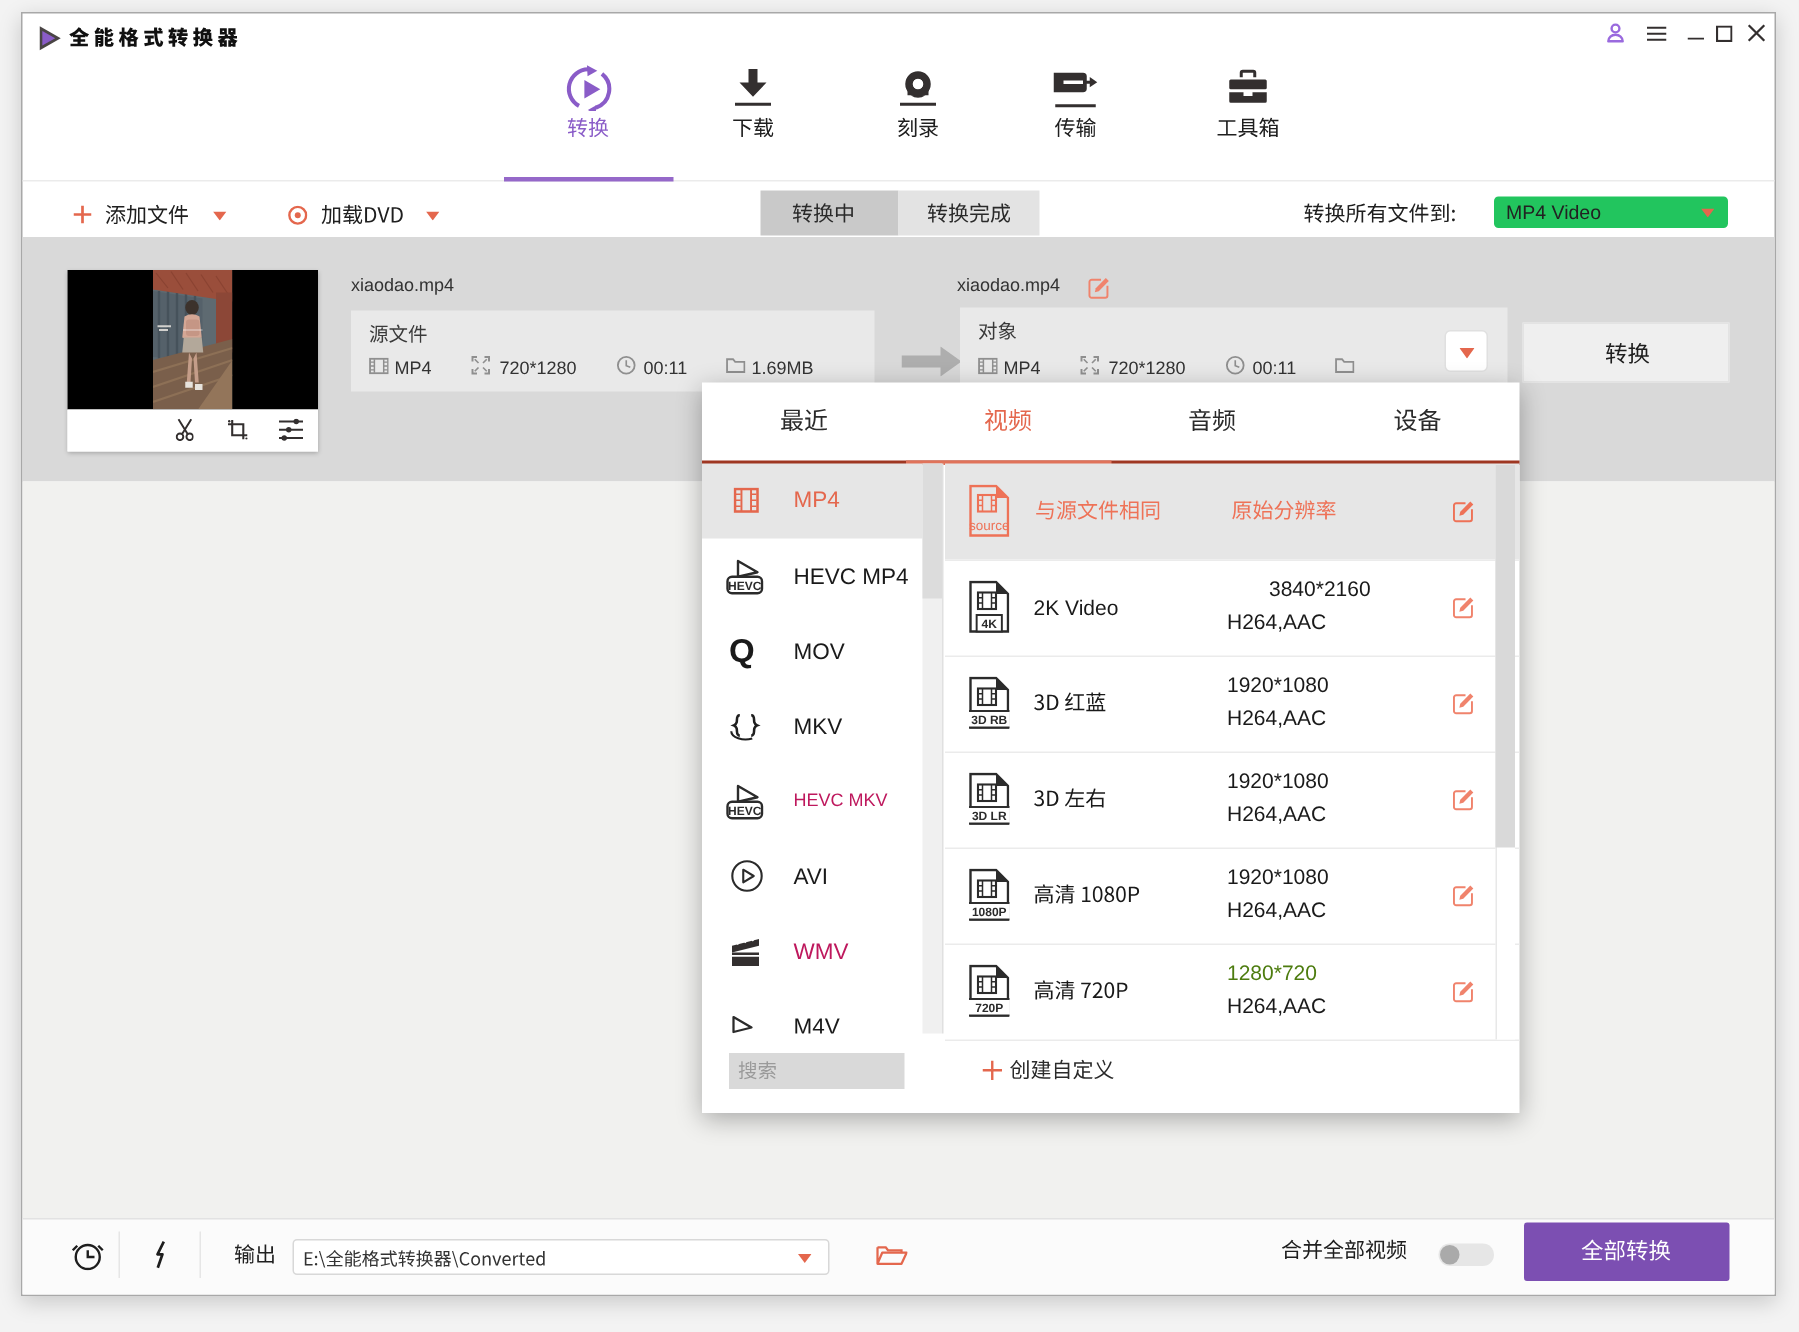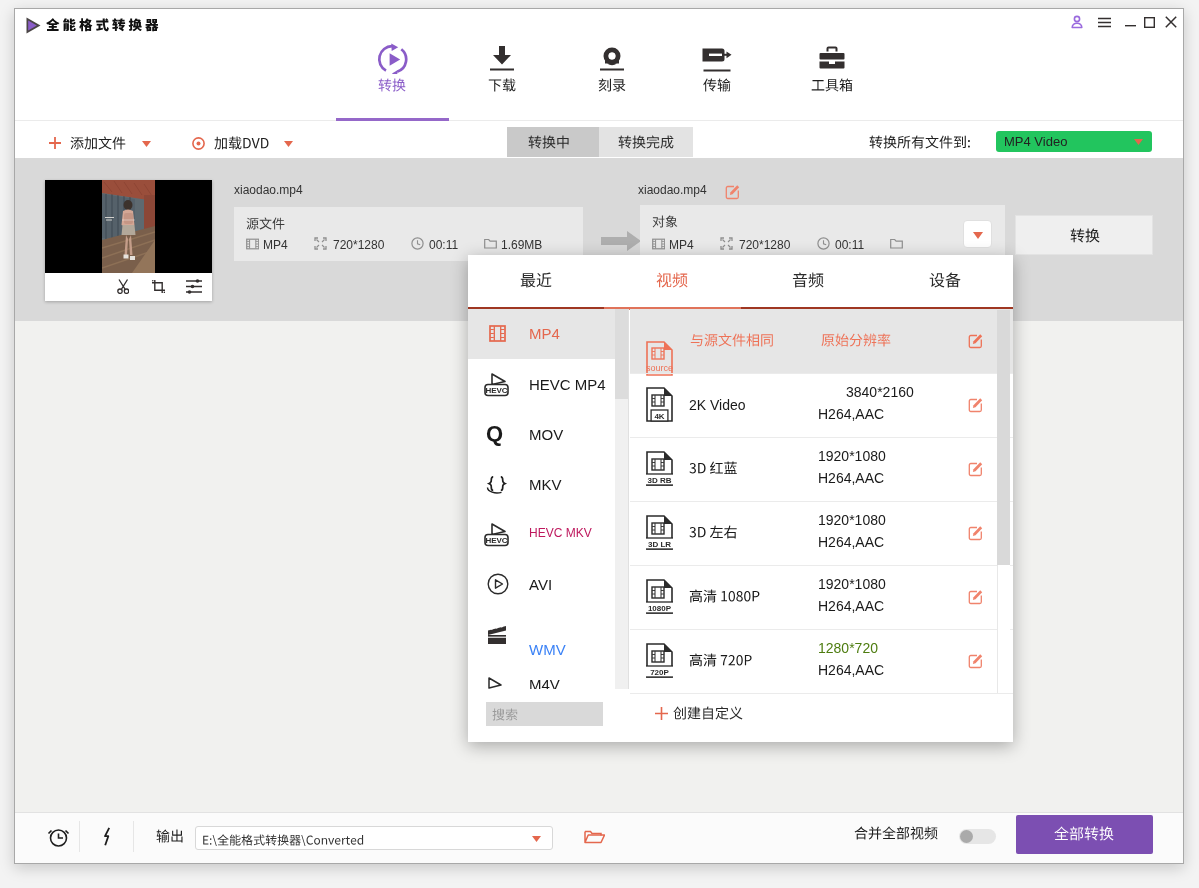--- a/index.html
+++ b/index.html
@@ -339,33 +339,33 @@
       </div>
       <div style="position:absolute;left:61px;top:322px;font-size:15px;color:#1a1a1a;font-weight:400;letter-spacing:0;line-height:1;white-space:nowrap;">AVI</div>
       <div style="position:absolute;left:19px;top:369px;width:20px;height:20px;">
         <svg width="20" height="20" viewBox="0 0 20 20" style="display:block">
           <path d="M1,6.5 L19,2 L19,6.5 L1,11 Z" fill="#332f2f"></path>
           <path d="M4.5,5.7 l2.8,-3.4 M9.5,4.5 l2.8,-3.4 M14.5,3.3 l2.8,-3.4" stroke="#fff" stroke-width="1.1"></path>
 <rect x="1" y="11" width="18" height="9" fill="#332f2f"></rect>
           <path d="M1,13.2 h18" stroke="#fff" stroke-width="1.1"></path>
         </svg>
       </div>
-      <div style="position:absolute;left:61px;top:372px;font-size:15px;color:#3b82f6;font-weight:400;letter-spacing:0;line-height:1;white-space:nowrap;margin-top:15px;">WMV</div>
+      <div style="position:absolute;left:61px;top:372px;font-size:15px;color:#be185d;font-weight:400;letter-spacing:0;line-height:1;white-space:nowrap;">WMV</div>
       <div style="position:absolute;left:19px;top:421px;width:16px;height:14px;">
         <svg width="16" height="14" viewBox="0 0 16 14" style="display:block">
           <path d="M2,12 L2,2 L14,9 Z" fill="#fff" stroke="#2b2b2b" stroke-width="1.5" stroke-linejoin="round"></path>
         </svg>
       </div>
       <div style="position:absolute;left:61px;top:422px;font-size:15px;color:#1a1a1a;font-weight:400;letter-spacing:0;line-height:1;white-space:nowrap;">M4V</div>
       <div style="position:absolute;left:0px;top:434px;width:160px;height:53px;background:#fff;"></div>
       <div style="position:absolute;left:147px;top:54px;width:13px;height:380px;background:#f0f0f0;"></div>
       <div style="position:absolute;left:147px;top:54px;width:13px;height:90px;background:#dcdcdc;"></div>
       <div style="position:absolute;left:160px;top:54px;width:1px;height:380px;background:#e0e0e0;"></div>
       <div style="position:absolute;left:162px;top:54px;width:383px;height:64px;background:#e6e6e6;"></div>
-      <div style="position:absolute;left:178px;top:68px;width:50px;height:35px;margin-top:18px;">
+      <div style="position:absolute;left:178px;top:68px;width:50px;height:35px;">
         <svg width="27" height="35" viewBox="0 0 27 35" style="display:block">
           <path d="M1,1 h17 l8,8 v25 h-25 z" fill="none" stroke="#ee7257" stroke-width="1.6"></path>
 <path d="M18,1 l8,8 h-8 z" fill="#ee7257"></path>
 <rect x="6" y="7" width="12" height="11" fill="none" stroke="#ee7257" stroke-width="1.4"></rect>
 <path d="M9,7.2 v10.6 M15,7.2 v10.6" stroke="#ee7257" stroke-width="1"></path>
 <path d="M6.2,10.5 h2.8 M6.2,14 h2.8 M15,10.5 h2.8 M15,14 h2.8" stroke="#ee7257" stroke-width="0.9"></path>
 <text x="13.5" y="30" font-family="Liberation Sans" font-size="9" fill="#ee7257" text-anchor="middle">source</text>
         </svg>
       </div>
       <div style="position:absolute;left:222px;top:78px;"><svg width="84" height="14" viewBox="0 0 84 14" style="display:block;display:inline-block">

